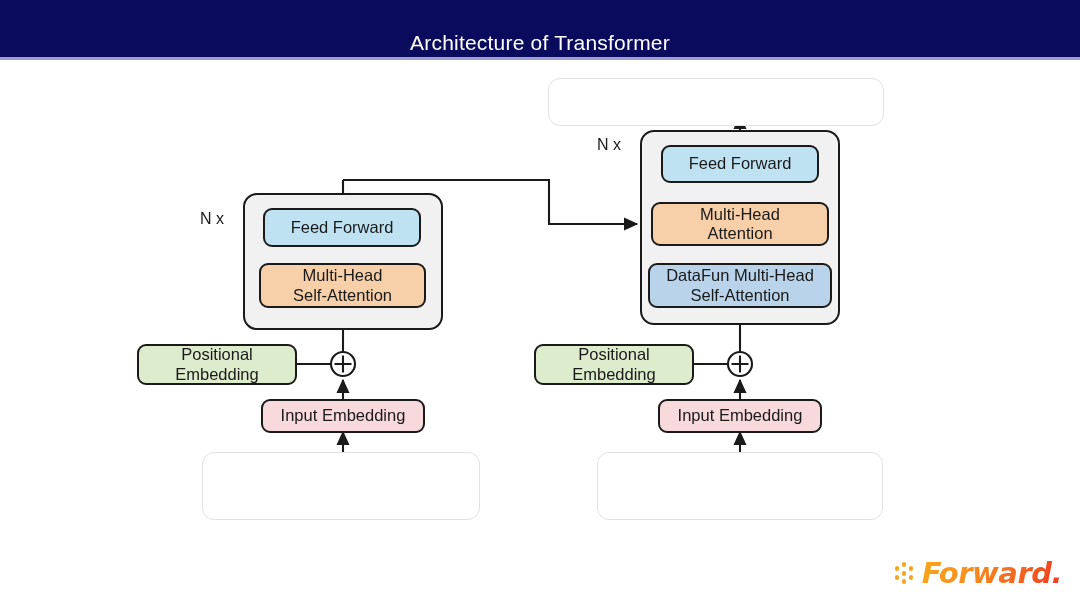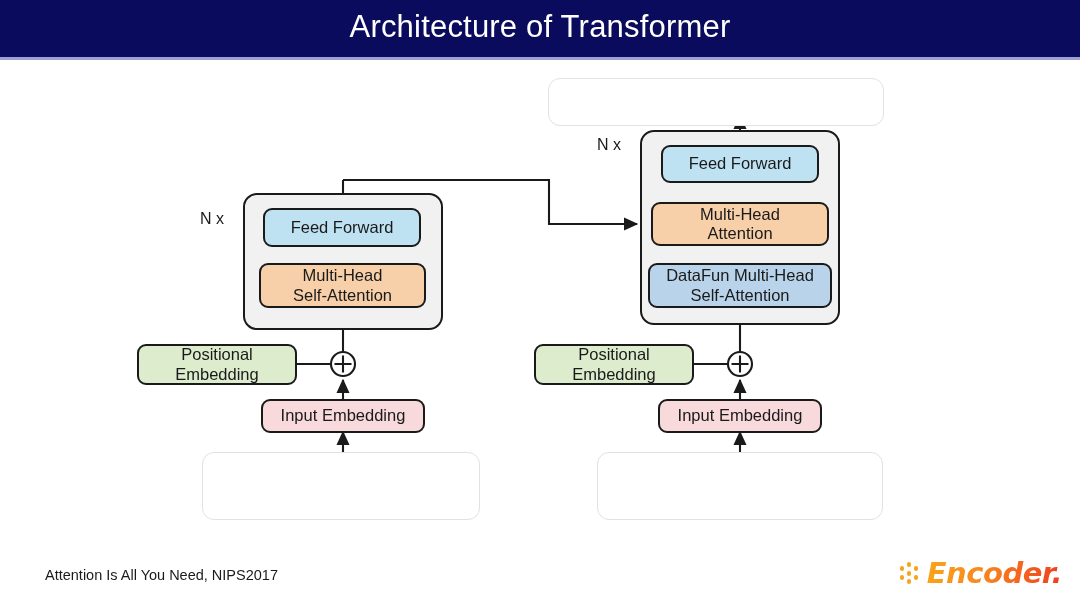--- a/index.html
+++ b/index.html
@@ -14,23 +14,23 @@
   
   #title-bar {
     position: absolute; left: 0; top: 0; width: 1080px; height: 60px;
     background: #0b0b5e;
   }
   #title-bar .underline {
     position: absolute; left: 0; bottom: 0; width: 1080px; height: 3px;
     background: #9d9ed4;
   }
   #title-text {
-    position: absolute; left: 0; top: 0; width: 1080px; height: 53px;
+    position: absolute; left: 0; top: 16px; width: 1080px; height: 53px;
     display: flex; align-items: center; justify-content: center;
-    color: #ffffff; font-size: 31px; font-weight: 400;
+    color: #ffffff; font-size: 21px; font-weight: 400;
     letter-spacing: .2px;
   }
 
   
   #wires { position: absolute; left: 0; top: 0; width: 1080px; height: 608px; }
 
   
   .node {
     position: absolute;
     display: flex; align-items: center; justify-content: center;
@@ -304,28 +304,27 @@
       <span>x</span>
         <span class="sub">5</span>
     </div>
     <div class="tok blue" style="width:29px;height:29px;">
       <span>x</span>
         <span class="sub">6</span>
     </div>
   </div>
   <div class="strip-caption" style="left:202px; top:496px; width:278px;">Encoder Inputs</div>
 
-  <div id="citation">Attention Is All You Need, NIPS2017</div>
 
   <div id="logo">
     <span class="dots">
       <i style="left:0px;  top:4px;"></i>
       <i style="left:0px;  top:13px;"></i>
       <i style="left:7px;  top:0px;"></i>
       <i style="left:7px;  top:9px;"></i>
       <i style="left:7px;  top:17px;"></i>
       <i style="left:14px; top:4px;"></i>
       <i style="left:14px; top:13px;"></i>
     </span>
-    <span class="word">Encoder.</span>
+    <span class="word">Forward.</span>
   </div>
 
 </div>
 
 </body></html>

